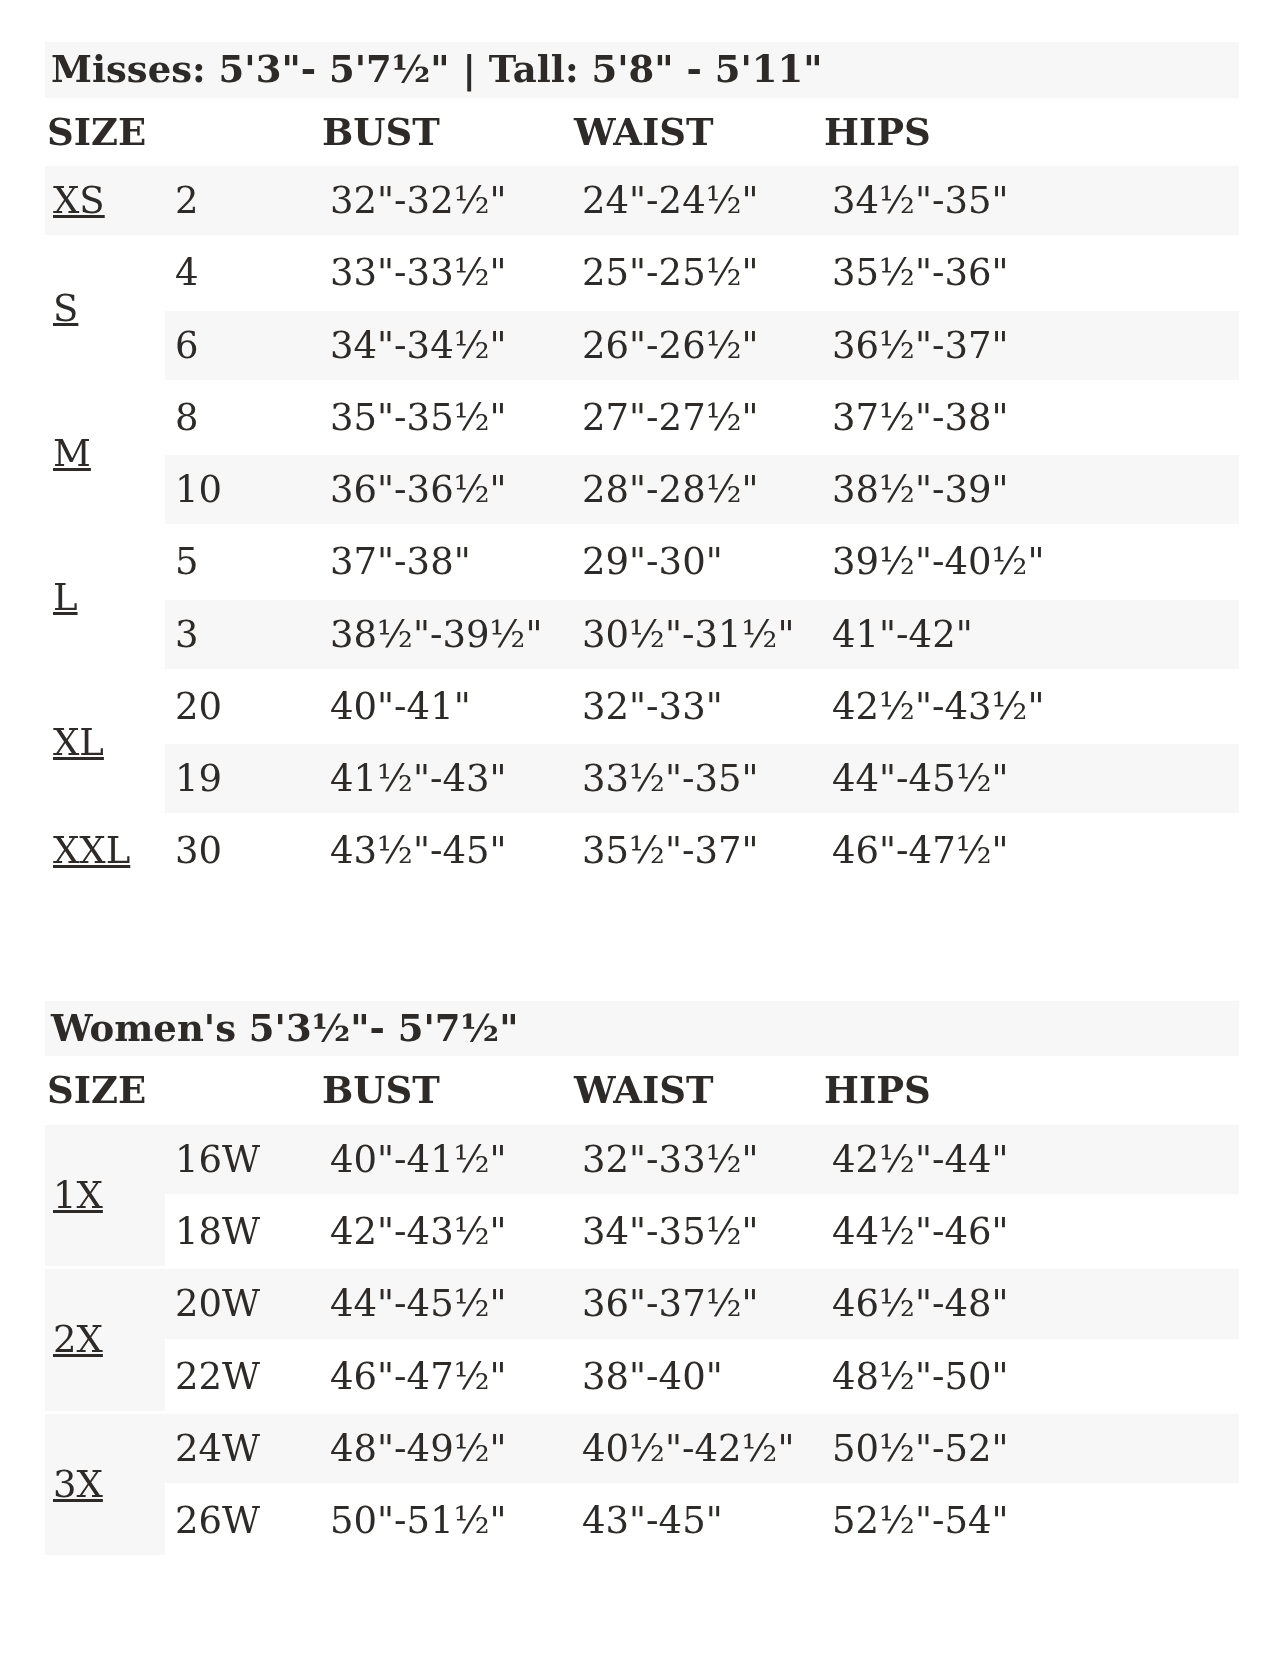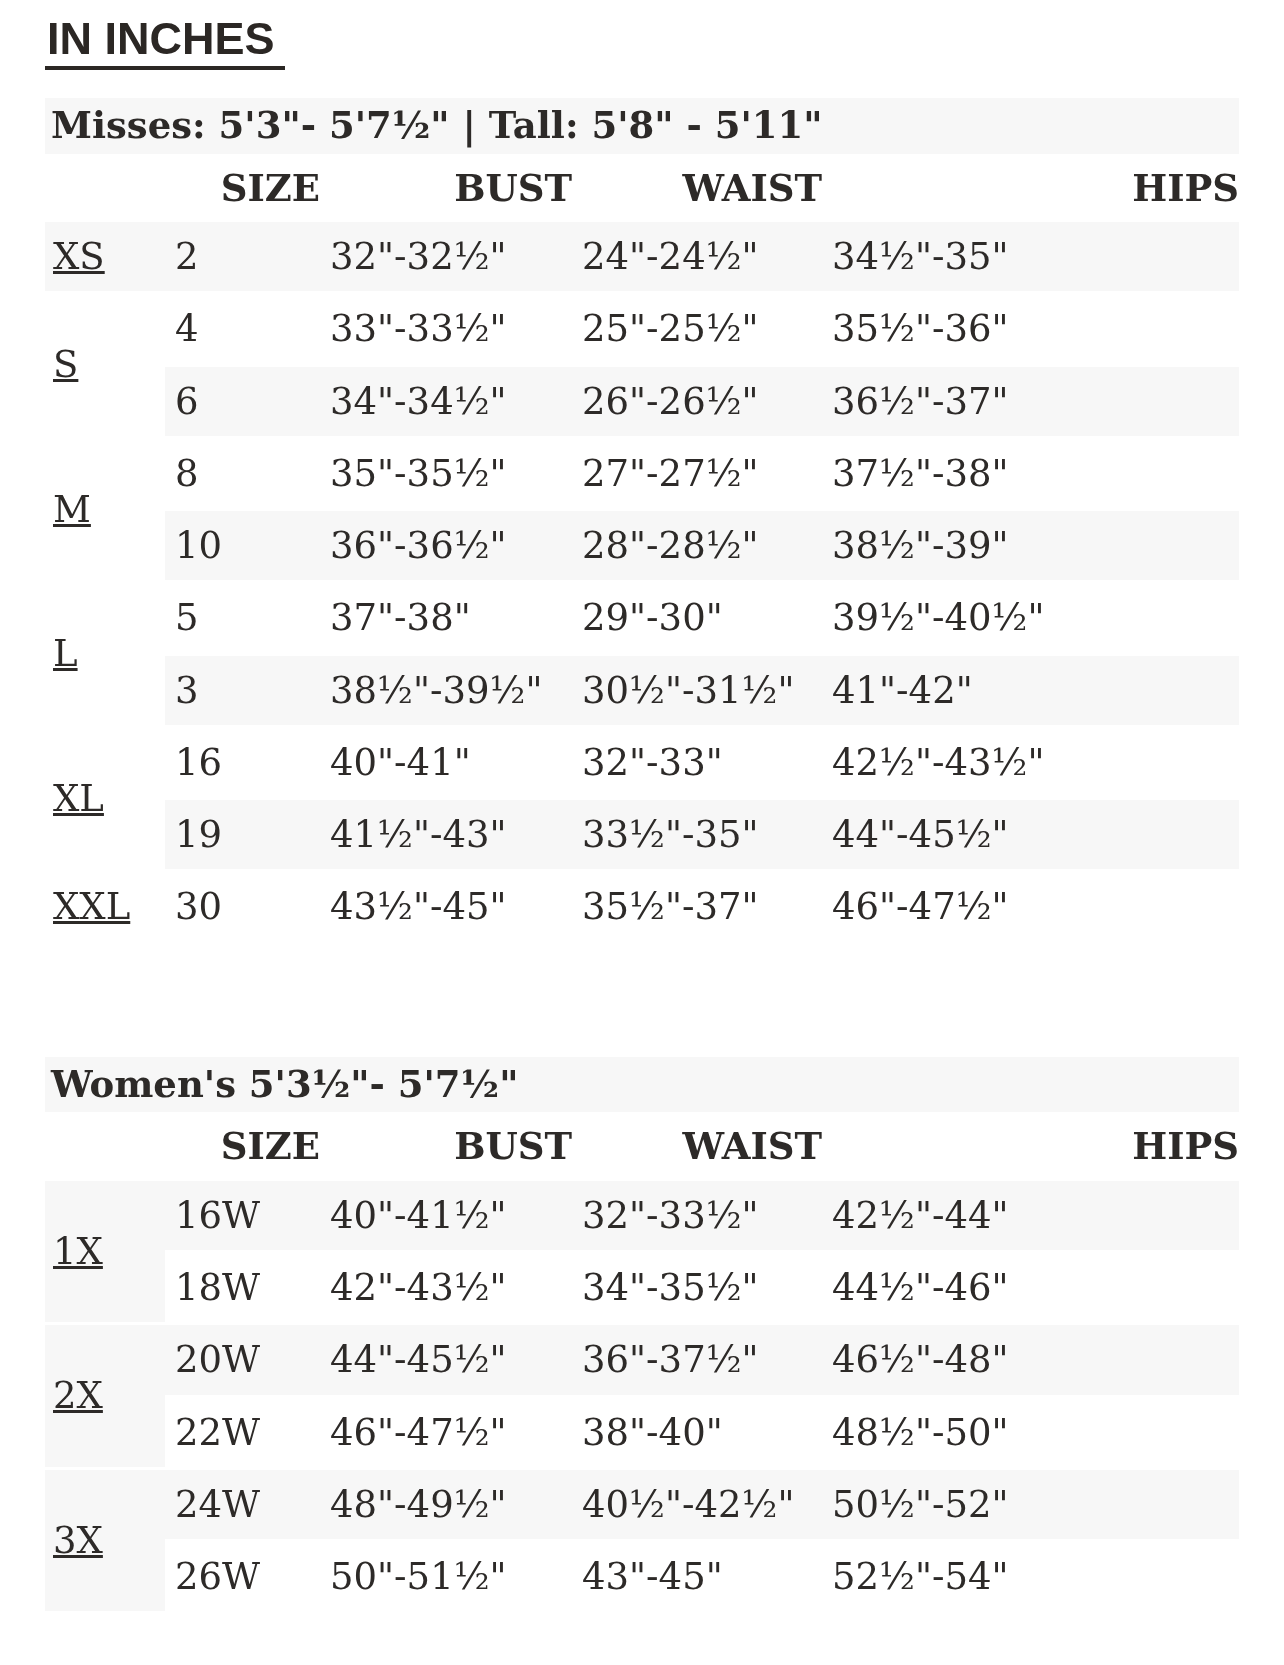--- a/index.html
+++ b/index.html
@@ -47,21 +47,21 @@
     font-size: 37px;
     color: #2d2a28;
     table-layout: fixed;
   }
   col.c-group { width: 120px; }
   col.c-size  { width: 155px; }
   col.c-bust  { width: 252px; }
   col.c-waist { width: 250px; }
   col.c-hips  { width: auto;  }
   table.size-table th {
-    text-align: right;
+    text-align: left;
     font-weight: bold;
     font-size: 37px;
     padding: 9px 0 9px 2px;
     background: #ffffff;
     line-height: 1.2;
   }
   table.size-table td {
     padding: 13px 0 13px 10px;
     line-height: 1.17;
     vertical-align: middle;
@@ -73,21 +73,20 @@
   }
   table.size-table tbody tr:nth-child(odd) td {
     background: #f7f7f7;
   }
 </style>
 </head>
 <body>
 
 <div class="page">
 
-  <h1 class="title">IN INCHES</h1>
 
   <div class="section misses">
     <div class="subtitle-band">Misses: 5'3"-  5'7½" | Tall: 5'8" -  5'11"</div>
     <table class="size-table">
       <colgroup>
         <col class="c-group">
           <col class="c-size">
           <col class="c-bust">
           <col class="c-waist">
           <col class="c-hips">
@@ -142,21 +141,21 @@
             <td>39½"-40½"</td>
           </tr>
           <tr>
             <td>3</td>
             <td>38½"-39½"</td>
             <td>30½"-31½"</td>
             <td>41"-42"</td>
           </tr>
           <tr>
             <td rowspan="2" class="group">XL</td>
-            <td>16</td>
+            <td>20</td>
             <td>40"-41"</td>
             <td>32"-33"</td>
             <td>42½"-43½"</td>
           </tr>
           <tr>
             <td>19</td>
             <td>41½"-43"</td>
             <td>33½"-35"</td>
             <td>44"-45½"</td>
           </tr>

